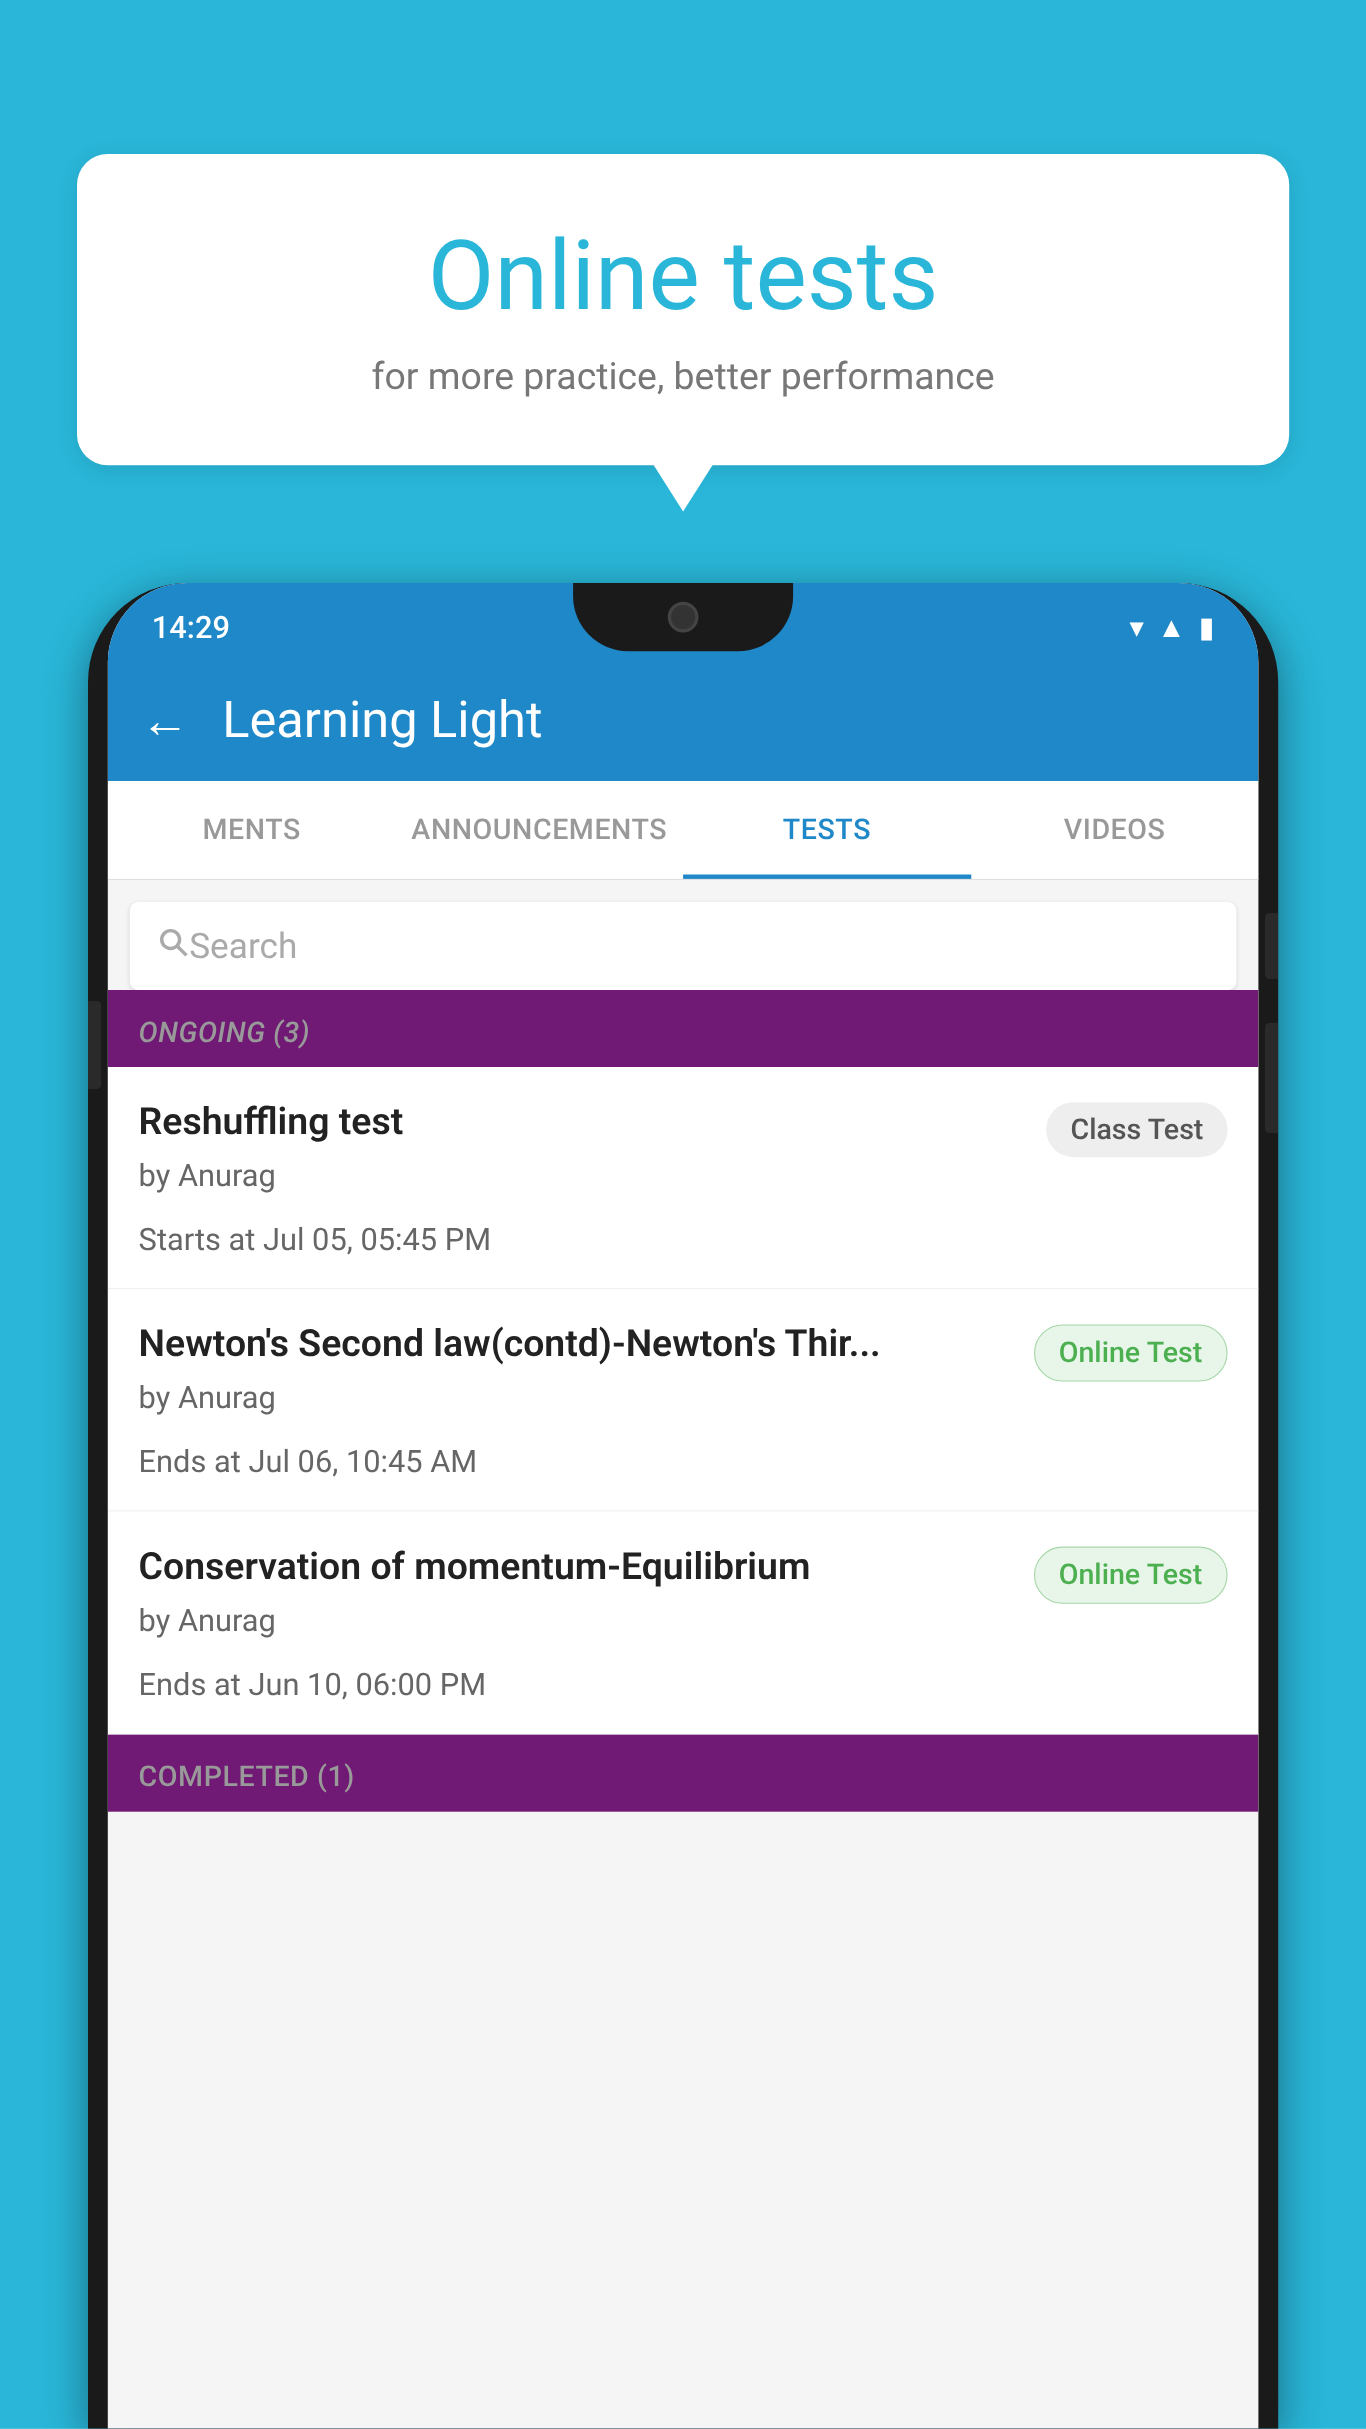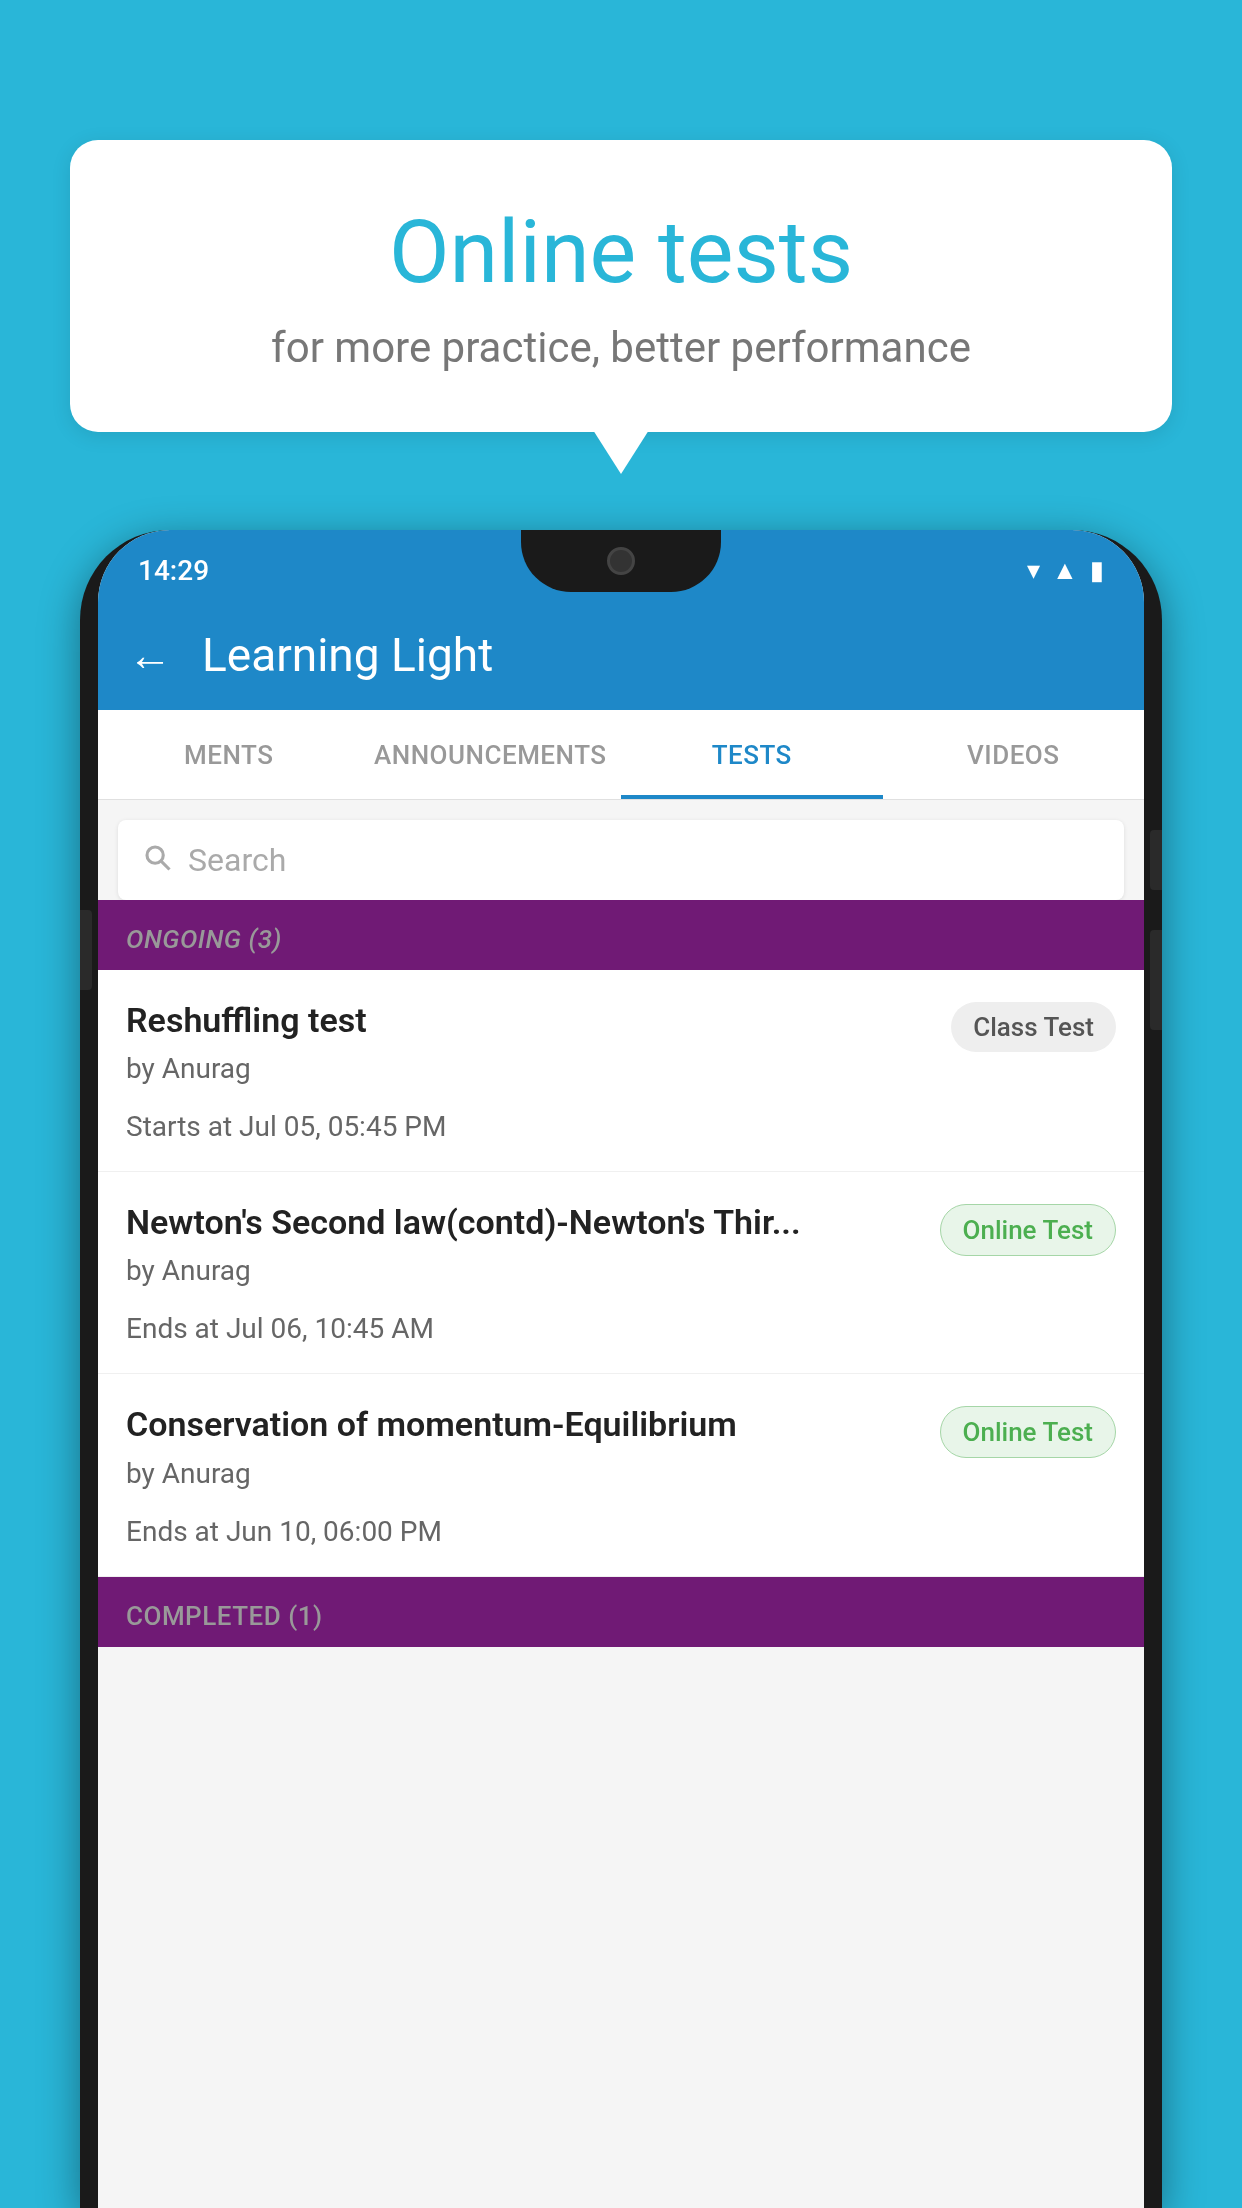--- a/index.html
+++ b/index.html
@@ -48,21 +48,21 @@
     }
 
     .bubble-title {
       font-size: 88px;
       color: #29b6d8;
       font-weight: 400;
       margin-bottom: 20px;
     }
 
     .bubble-subtitle {
-      font-size: 42px;
+      font-size: 34px;
       color: #777;
       font-weight: 400;
     }
 
     
     .phone-mockup {
       position: absolute;
       top: 530px;
       left: 80px;
       right: 80px;
@@ -200,21 +200,21 @@
 
     
     .search-bar {
       background: white;
       margin: 20px 20px 0 20px;
       border-radius: 8px;
       height: 80px;
       display: flex;
       align-items: center;
       padding: 0 24px;
-      gap: 16px;
+      gap: 0;
       box-shadow: 0 1px 4px rgba(0,0,0,0.1);
       text-align: right;
     }
 
     .search-icon-svg {
       color: #aaa;
       font-size: 34px;
     }
 
     .search-placeholder {

